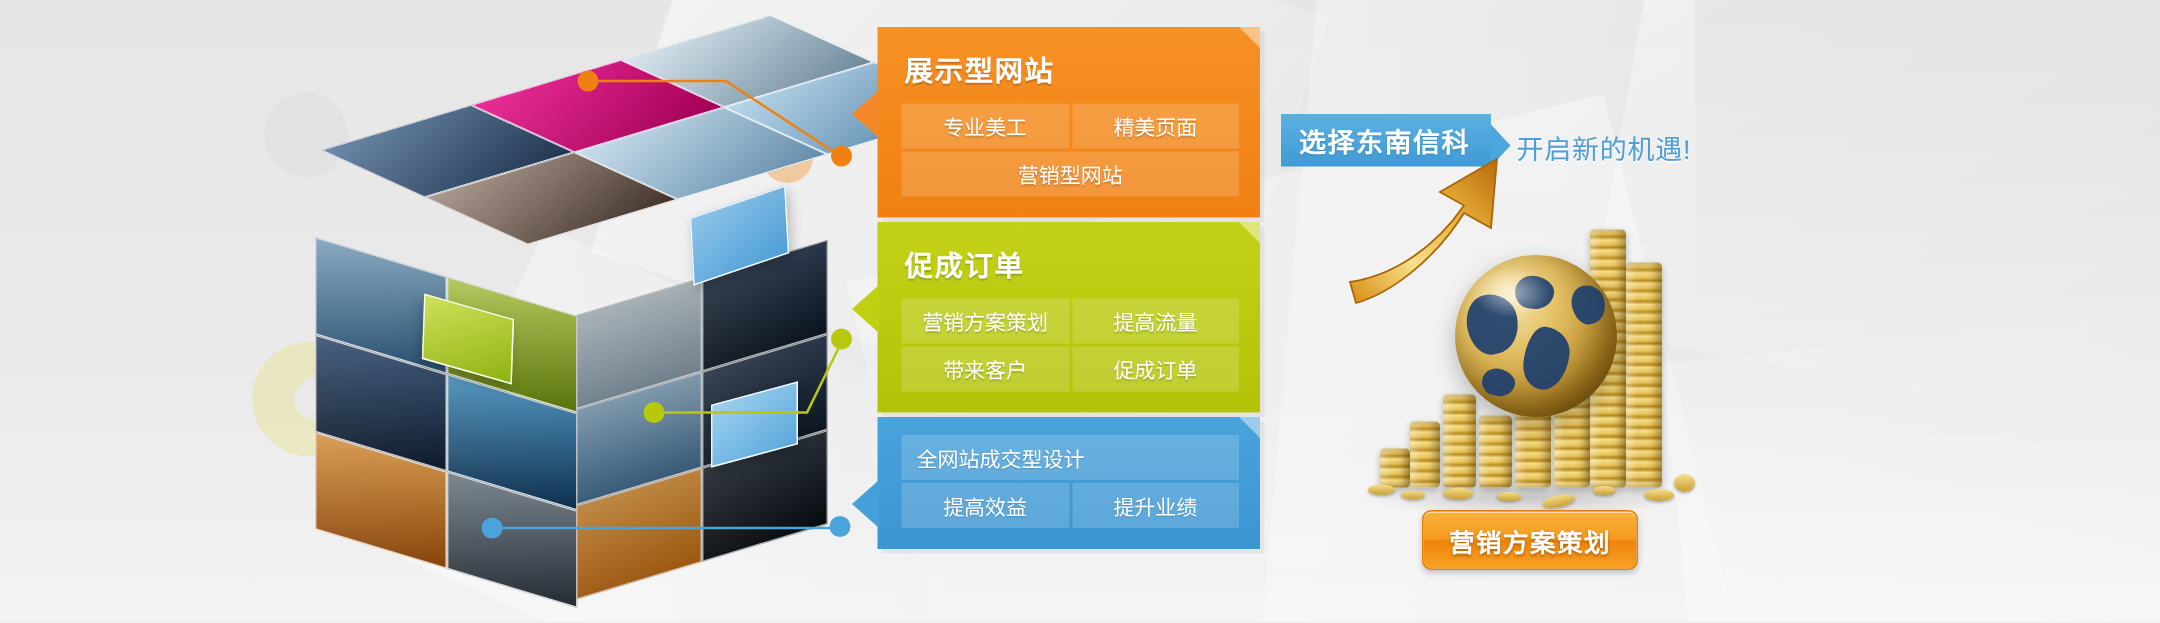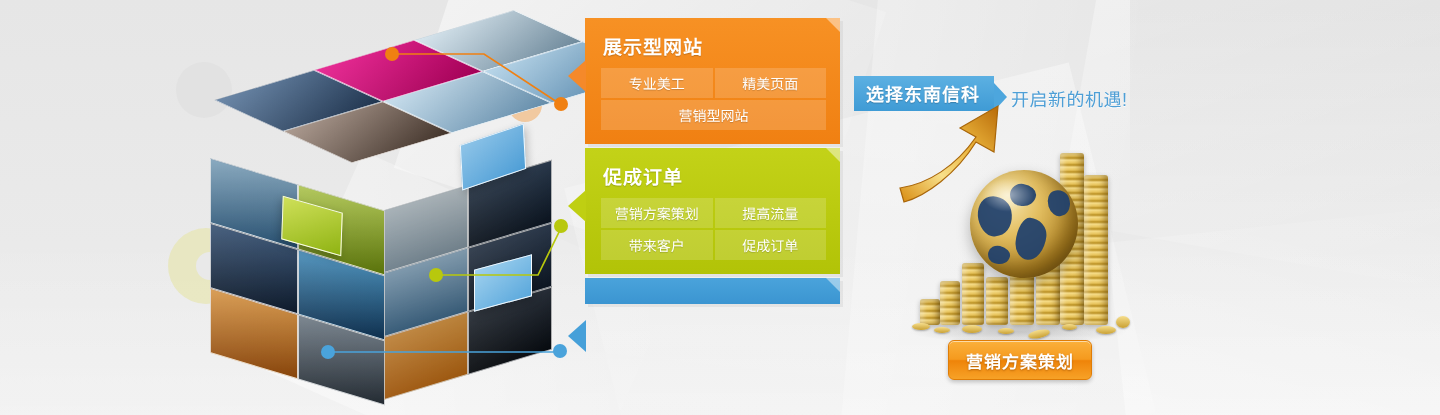--- a/index.html
+++ b/index.html
@@ -244,20 +244,29 @@
       <div class="row">
         <div class="cell">带来客户</div>
         <div class="cell">促成订单</div>
       </div>
     </div>
   </div>
 
   <div class="card card-blue">
     <div class="tail"></div>
     <div class="fold2"></div>
+    <div class="cells">
+      <div class="row">
+        <div class="cell wide">全网站成交型设计</div>
+      </div>
+      <div class="row">
+        <div class="cell">提高效益</div>
+        <div class="cell">提升业绩</div>
+      </div>
+    </div>
   </div>
 
 
   <div class="hl-row3">
     <div class="badge">选择东南信科</div>
     <div class="badge-arrow"></div>
     <div class="hl-tail">开启新的机遇!</div>
   </div>
 
   <div class="art">

